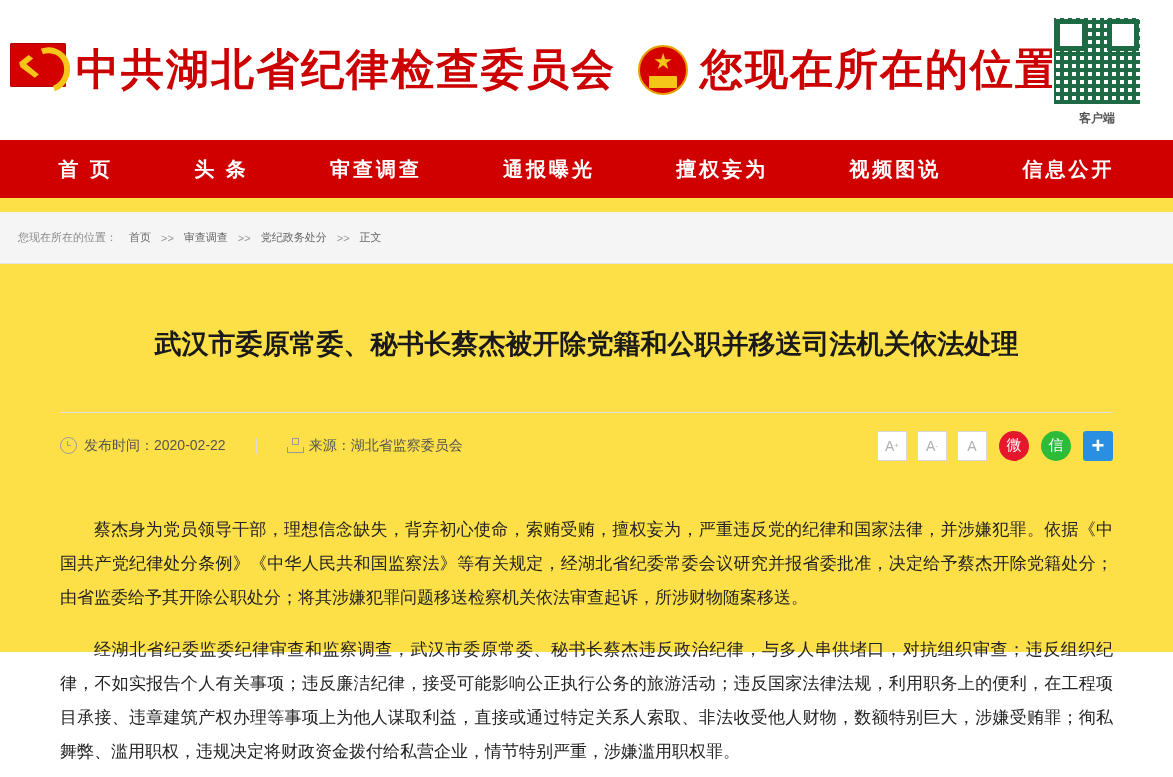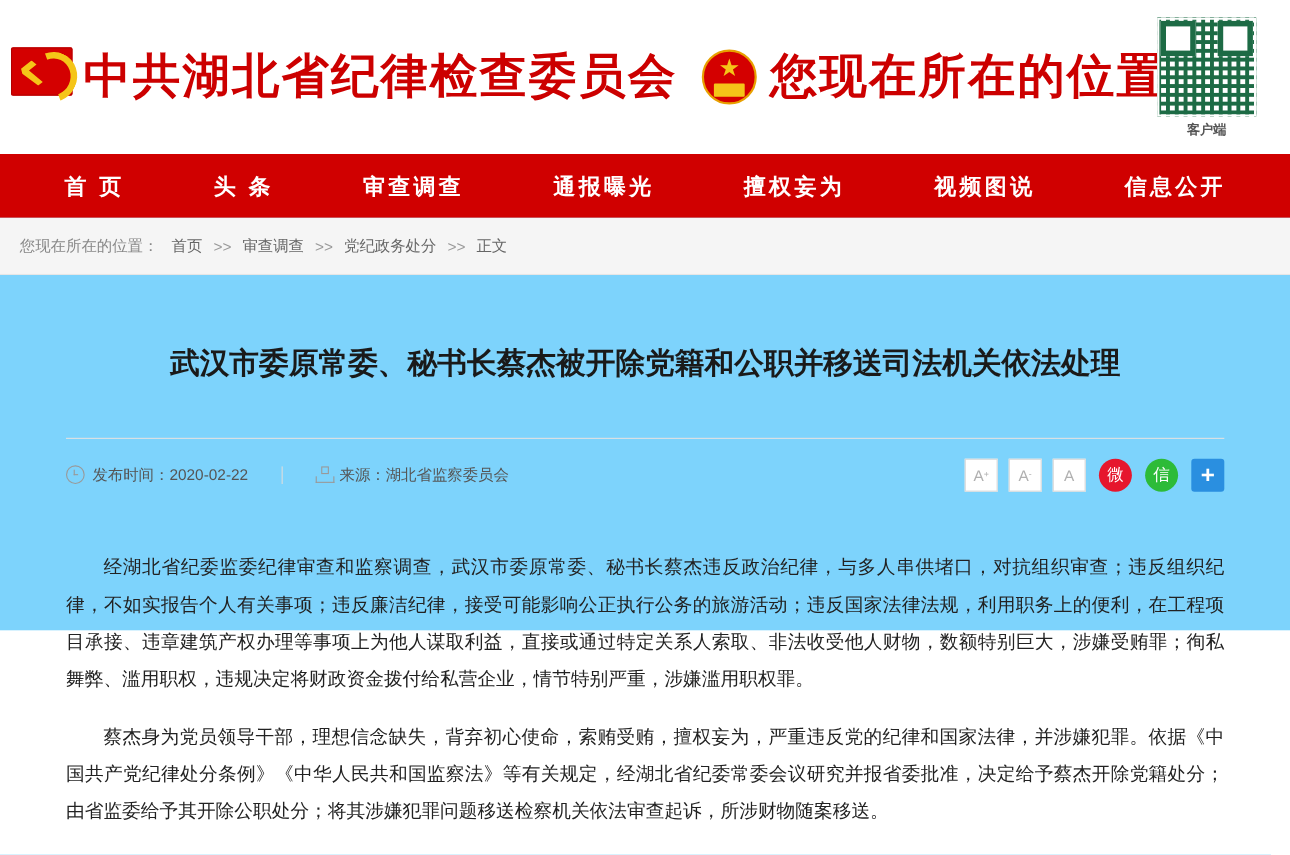--- a/index.html
+++ b/index.html
@@ -9,22 +9,22 @@
   body {
     width: 1173px;
     height: 777px;
     background: #ffffff;
     font-family: "Liberation Sans", sans-serif;
     overflow: hidden;
   }
   .page {
     position: relative;
     width: 1173px;
-    height: 573px;
-    background: #7dd3fc;
+    height: 652px;
+    background: #fde047;
   }
   
   .masthead {
     position: relative;
     height: 140px;
     background: #ffffff;
     display: flex;
     align-items: center;
     padding-left: 10px;
     box-sizing: border-box;
@@ -155,23 +155,24 @@
     font-family: "Liberation Sans", sans-serif;
   }
   
   .crumbbar {
     height: 52px;
     background: #f5f5f5;
     border-bottom: 1px solid #e6e6e6;
     display: flex;
     align-items: center;
     padding-left: 18px;
-    font-size: 14px;
+    font-size: 11px;
     color: #666;
     box-sizing: border-box;
+    margin-top: 14px;
   }
   .crumbbar .label { color: #888; margin-right: 12px; }
   .crumbbar a {
     color: #666;
     text-decoration: none;
     cursor: pointer;
   }
   .crumbbar .sep { margin: 0 10px; color: #999; }
   
   .article {
@@ -372,18 +373,18 @@
         <div class="fsz">
           <span>A</span>
         </div>
         <div class="share weibo">微</div>
         <div class="share wechat">信</div>
         <div class="share more">+</div>
       </div>
     </div>
 
     <div class="body-text">
+      <p>蔡杰身为党员领导干部，理想信念缺失，背弃初心使命，索贿受贿，擅权妄为，严重违反党的纪律和国家法律，并涉嫌犯罪。依据《中国共产党纪律处分条例》《中华人民共和国监察法》等有关规定，经湖北省纪委常委会议研究并报省委批准，决定给予蔡杰开除党籍处分；由省监委给予其开除公职处分；将其涉嫌犯罪问题移送检察机关依法审查起诉，所涉财物随案移送。</p>
       <p>经湖北省纪委监委纪律审查和监察调查，武汉市委原常委、秘书长蔡杰违反政治纪律，与多人串供堵口，对抗组织审查；违反组织纪律，不如实报告个人有关事项；违反廉洁纪律，接受可能影响公正执行公务的旅游活动；违反国家法律法规，利用职务上的便利，在工程项目承接、违章建筑产权办理等事项上为他人谋取利益，直接或通过特定关系人索取、非法收受他人财物，数额特别巨大，涉嫌受贿罪；徇私舞弊、滥用职权，违规决定将财政资金拨付给私营企业，情节特别严重，涉嫌滥用职权罪。</p>
-      <p>蔡杰身为党员领导干部，理想信念缺失，背弃初心使命，索贿受贿，擅权妄为，严重违反党的纪律和国家法律，并涉嫌犯罪。依据《中国共产党纪律处分条例》《中华人民共和国监察法》等有关规定，经湖北省纪委常委会议研究并报省委批准，决定给予蔡杰开除党籍处分；由省监委给予其开除公职处分；将其涉嫌犯罪问题移送检察机关依法审查起诉，所涉财物随案移送。</p>
     </div>
   </div>
 
 </div>
 
 </body></html>

